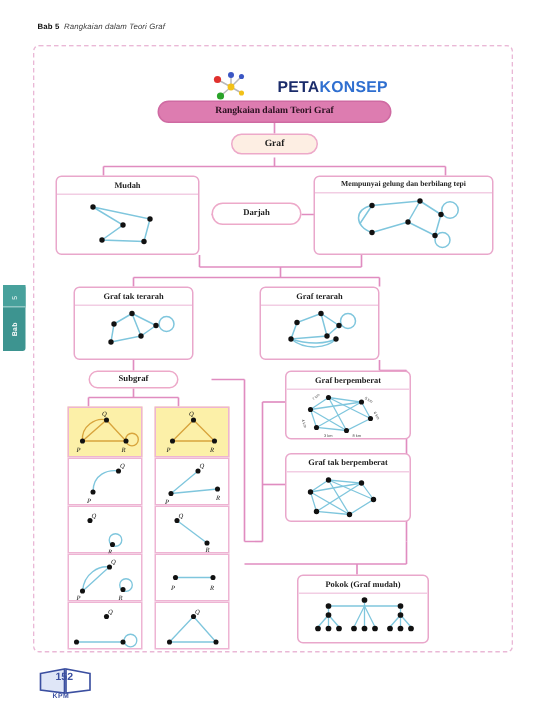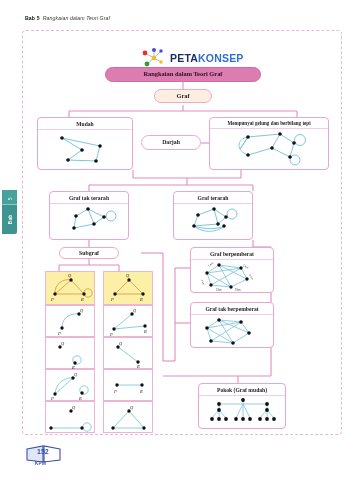--- a/index.html
+++ b/index.html
@@ -52,21 +52,21 @@
     position: absolute; left: 22px; top: 30px;
     width: 320px; height: 405px;
     border: 1.6px dashed #eab8d6;
     border-radius: 4px;
     background: #ffffff;
   }
 
   
   .logo {
     position: absolute; left: 118px; top: 16px;
-    display: flex; align-items: center; gap: 3px;
+    display: flex; align-items: center; gap: 18px;
   }
   .logo-mark { width: 26px; height: 22px; display:block; }
   .logo-text {
     font-family: "Liberation Sans", sans-serif;
     font-size: 10.5px; font-weight: bold; letter-spacing: .2px;
   }
   .logo-text .w1 { color: #1b2c6b; }
   .logo-text .w2 { color: #2f6fd0; }
 
   

